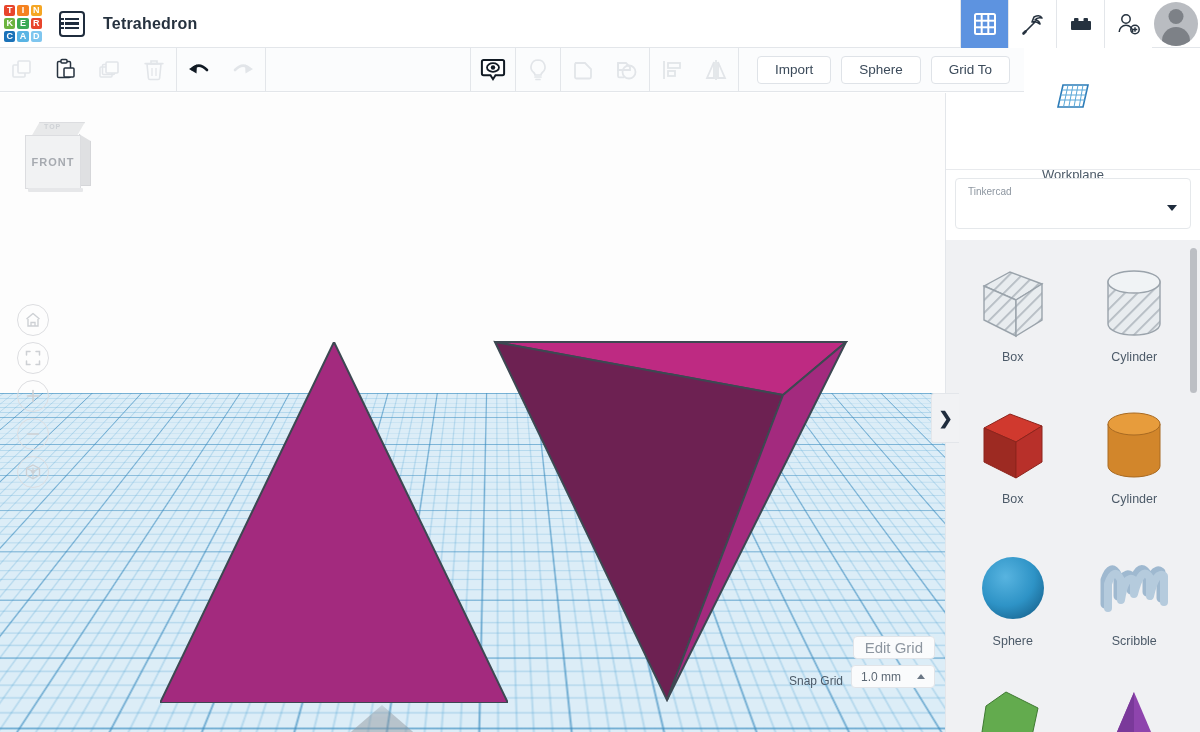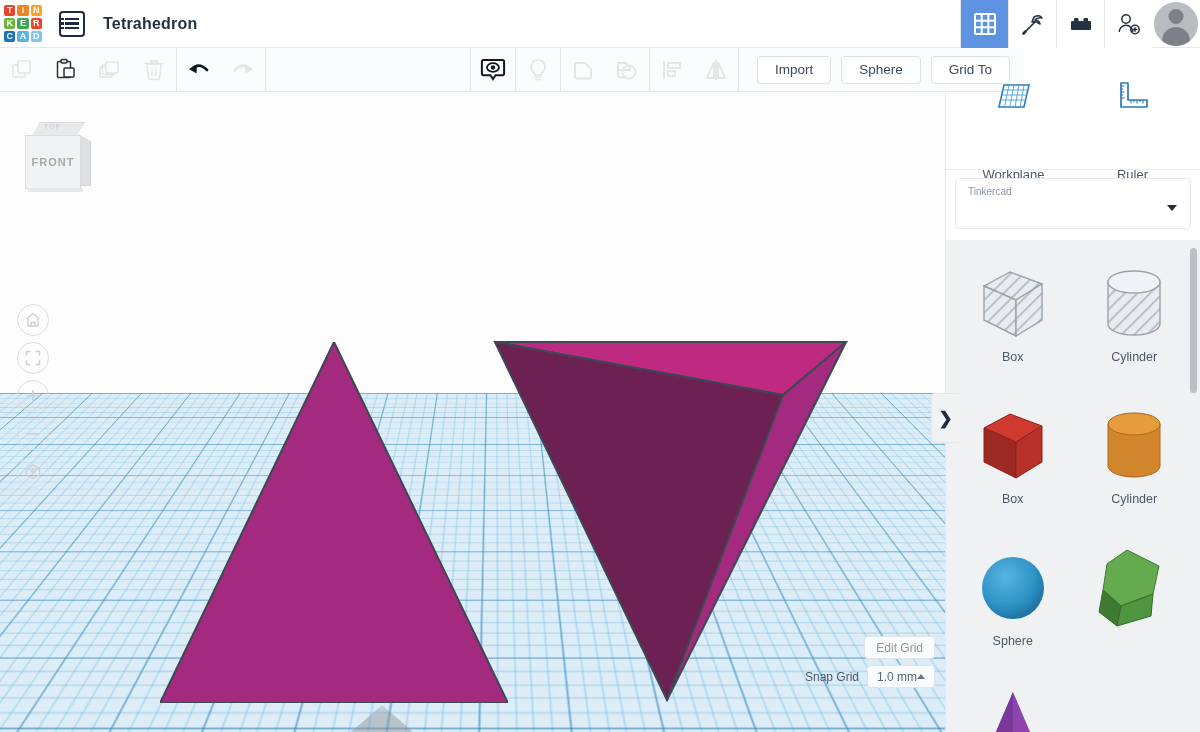--- a/index.html
+++ b/index.html
@@ -154,29 +154,29 @@
     background: transparent; color: #cdd0d4;
   }
 
   
   .grid-ctrl {
     position: absolute; right: 10px; bottom: 44px; display: flex; flex-direction: column;
     align-items: flex-end; gap: 6px;
   }
   .edit-grid-btn {
     height: 23px; padding: 0 11px; background: #fafbfc; border: 1px solid #e1e4e8;
-    border-radius: 4px; font-size: 12px; color: #8d96a0; cursor: pointer;
+    border-radius: 4px; font-size: 15px; color: #8d96a0; cursor: pointer;
     display: flex; align-items: center;
   }
-  .snap-row { display: flex; align-items: center; gap: 8px; }
+  .snap-row { display: flex; align-items: flex-end; gap: 8px; }
   .snap-label { font-size: 12px; color: #4c5a68; }
   .snap-select {
     height: 23px; padding: 0 9px; background: #fafbfc; border: 1px solid #e1e4e8;
     border-radius: 4px; font-size: 12px; color: #5c6874; cursor: pointer;
-    display: flex; align-items: center; gap: 0;
+    display: flex; align-items: center; gap: 16px;
   }
   .caret-up { width:0;height:0;border-left:4px solid transparent;border-right:4px solid transparent;border-bottom:5px solid #6b7785; }
 
   
   .collapse-handle {
     position: absolute; left: 931px; top: 393px; width: 28px; height: 50px;
     background: #f1f2f4; border: 1px solid #e3e6ea; border-right: 0;
     border-radius: 3px 0 0 3px; display: flex; align-items: center; justify-content: center;
     cursor: pointer; z-index: 6; font-size: 17px; color: #1f2c3d; font-weight: bold;
   }
@@ -465,28 +465,20 @@
   <div class="panel">
     <div class="panel-tools">
       <div class="ptool">
         <svg width="36" height="34" viewBox="0 0 36 34">
           <path d="M8 5 H33 L28 27 H3 Z" fill="#fff" stroke="#2c7cb8" stroke-width="1.6"></path>
           <path d="M13 5 L8.5 27 M18 5 L13.8 27 M23 5 L19 27 M28 5 L24.2 27" stroke="#5aa8d8" stroke-width="1"></path>
           <path d="M6.9 10 H31.8 M5.8 15 H30.7 M4.7 20 H29.6" stroke="#5aa8d8" stroke-width="1"></path>
         </svg>
         <span class="ptool-label">Workplane</span>
       </div>
-      <div class="ptool">
-        <svg width="34" height="34" viewBox="0 0 34 34">
-          <path d="M5 3 H12 V20 H31 V27 H5 Z" fill="#fff" stroke="#2c7cb8" stroke-width="1.7" stroke-linejoin="round"></path>
-          <path d="M5 6 h3.5 M5 9 h2.2 M5 12 h3.5 M5 15 h2.2 M5 18 h3.5" stroke="#2c7cb8" stroke-width="1.1"></path>
-          <path d="M15 20 v3.5 M18 20 v2.2 M21 20 v3.5 M24 20 v2.2 M27 20 v3.5" stroke="#2c7cb8" stroke-width="1.1"></path>
-        </svg>
-        <span class="ptool-label">Ruler</span>
-      </div>
     </div>
 
     <div class="collection-box">
       <div class="coll-sub">Tinkercad</div>
       <div class="coll-caret"></div>
     </div>
 
     <div class="shape-scroll">
       <div class="shape-grid">
 
@@ -553,20 +545,29 @@
                   <stop offset="65%" stop-color="#2e93c6"></stop>
                   <stop offset="100%" stop-color="#1d6f9c"></stop>
                 </radialGradient>
               </defs>
               <circle cx="43" cy="42" r="31" fill="url(#sg)"></circle>
             </svg>
           </div>
           <span class="shape-label">Sphere</span>
         </div>
 
+        <div class="shape-cell">
+          <div class="shape-art">
+            <svg width="86" height="86" viewBox="0 0 86 86">
+              <path d="M14 58 L14 34 Q20 16 27 30 L27 50 Q31 24 40 30 L40 44 Q48 14 56 28 L56 46 Q62 20 70 26 L70 52" fill="none" stroke="#9fb9d0" stroke-width="9" stroke-linecap="round" stroke-linejoin="round"></path>
+              <path d="M17 62 L17 38 Q23 20 30 34 L30 54 Q34 28 43 34 L43 48 Q51 18 59 32 L59 50 Q65 24 73 30 L73 56" fill="none" stroke="#b5cbdd" stroke-width="8" stroke-linecap="round" stroke-linejoin="round"></path>
+            </svg>
+          </div>
+          <span class="shape-label">Scribble</span>
+        </div>
 
         <div class="shape-cell">
           <div class="shape-art">
             <svg width="86" height="86" viewBox="0 0 86 86">
               <polygon points="36,4 68,20 62,48 30,60 12,44 16,18" fill="#63ab4e" stroke="#3f7a32" stroke-width="1"></polygon>
               <polygon points="12,44 30,60 26,80 8,66" fill="#3f7a32" stroke="#356a2a" stroke-width="1"></polygon>
               <polygon points="30,60 62,48 60,70 26,80" fill="#4f9440" stroke="#356a2a" stroke-width="1"></polygon>
             </svg>
           </div>
           <span class="shape-label"></span>

